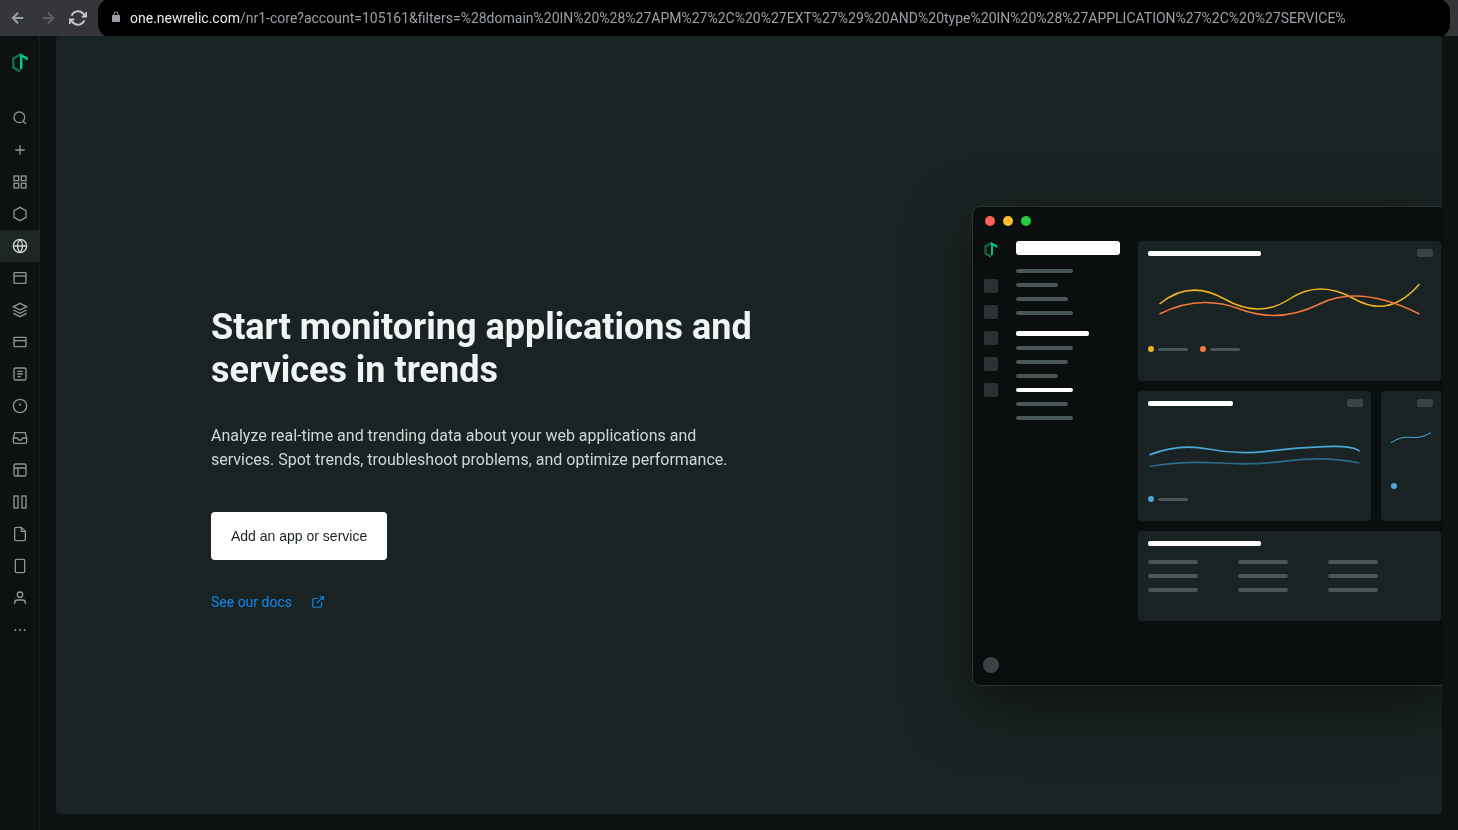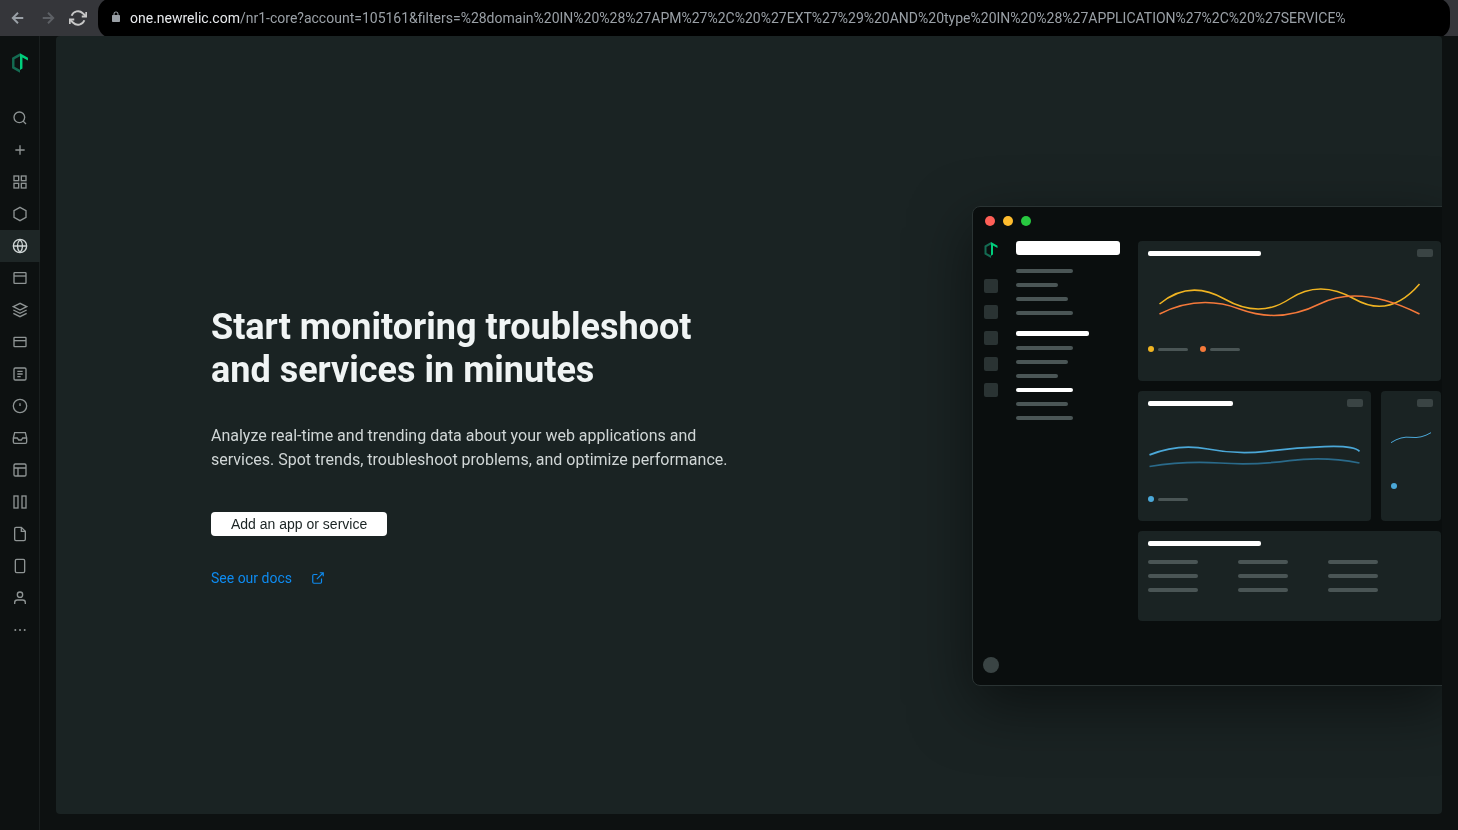--- a/index.html
+++ b/index.html
@@ -162,21 +162,21 @@
       font-size: 16px;
       line-height: 1.5;
       color: #d0d6d6;
       margin-bottom: 40px;
     }
     
     .cta-button {
       background: #fff;
       color: #1a2323;
       border: none;
-      padding: 4px 20px;
+      padding: 16px 20px;
       font-size: 14px;
       font-weight: 500;
       border-radius: 4px;
       cursor: pointer;
       display: inline-block;
       margin-bottom: 32px;
     }
     
     .docs-link {
       display: inline-flex;
@@ -533,21 +533,21 @@
           <circle cx="12" cy="12" r="1.5"></circle>
           <circle cx="19" cy="12" r="1.5"></circle>
         </svg>
     </div>
   </div>
 
   <div class="main-content">
 
     <div class="content-area">
       <div class="hero-section">
-        <h2 class="hero-title">Start monitoring troubleshoot and services in minutes</h2>
+        <h2 class="hero-title">Start monitoring applications and services in trends</h2>
         <p class="hero-description">Analyze real-time and trending data about your web applications and services. Spot trends, troubleshoot problems, and optimize performance.</p>
         <button class="cta-button">Add an app or service</button>
         <div>
           <a class="docs-link">
             <span>See our docs</span>
             <svg width="14" height="14" viewBox="0 0 24 24" fill="none" stroke="currentColor" stroke-width="2">
                 <path d="M18 13v6a2 2 0 01-2 2H5a2 2 0 01-2-2V8a2 2 0 012-2h6M15 3h6v6M10 14L21 3"></path>
               </svg>
           </a>
         </div>

